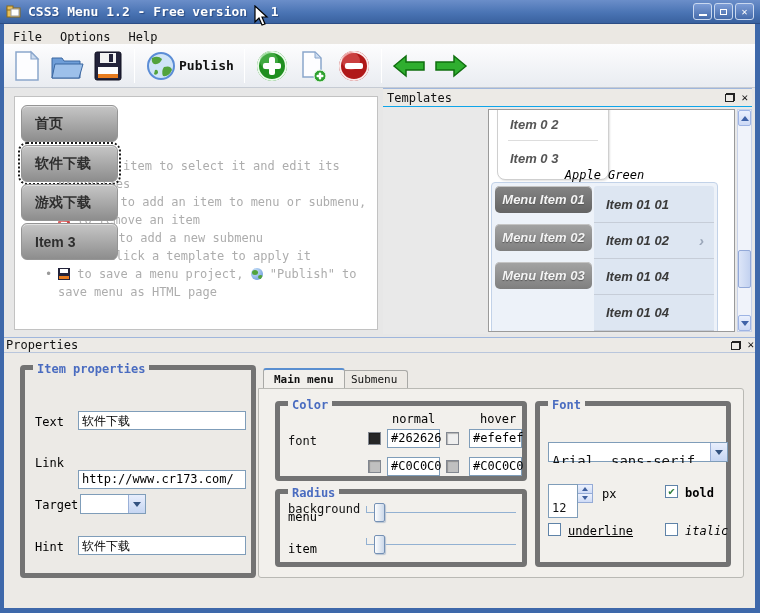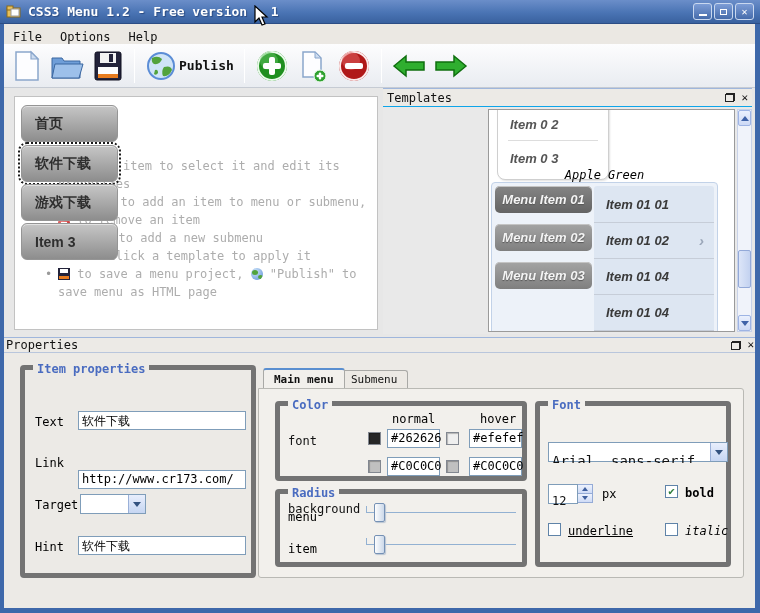--- a/index.html
+++ b/index.html
@@ -121,21 +121,21 @@
   .colhead { position:absolute; font-size:12px; color:#000; }
   .cliplabel { position:absolute; left:8px; width:80px; white-space:nowrap; overflow:hidden; font-size:12px; }
 
   .slider { position:absolute; height:21px; }
   .slider .track { position:absolute; left:0; right:0; top:10px; height:1px; background:#93b1d2; }
   .slider .tick { position:absolute; left:0; top:4px; width:1px; height:7px; background:#93b1d2; }
   .slider .handle { position:absolute; top:1px; width:11px; height:19px; border-radius:2px;
      background:linear-gradient(90deg,#fdfdfd,#ccd9ea); border:1px solid #7591b5; box-shadow:1px 1px 1px #b9c4d2; }
 
   .spin { position:absolute; display:flex; }
-  .spin .box { width:30px; height:19px; background:#fff; border:1px solid #7f9db9; font-size:12px; padding:9px 3px; }
+  .spin .box { width:30px; height:19px; background:#fff; border:1px solid #7f9db9; font-size:12px; padding:16px 3px; }
   .spin .btns { width:15px; height:19px; border:1px solid #95abd6; border-left:none; display:flex; flex-direction:column; }
   .spin .sb { flex:1; background:linear-gradient(#edf2fd,#cfdbf6); display:flex; align-items:center; justify-content:center; }
   .spin .sb + .sb { border-top:1px solid #95abd6; }
   .mini-tri-up { width:0; height:0; border-left:3px solid transparent; border-right:3px solid transparent; border-bottom:4px solid #3f5f9e; }
   .mini-tri-down { width:0; height:0; border-left:3px solid transparent; border-right:3px solid transparent; border-top:4px solid #3f5f9e; }
 
   .cb { position:absolute; width:13px; height:13px; background:#fff; border:1px solid #5f83a8; display:flex; align-items:center; justify-content:center; font-size:11px; color:#2e7d3a; font-weight:bold; line-height:10px; }
   .cb-label { position:absolute; font-size:12px; color:#000; }
   .b-bold { font-weight:bold; }
   .b-under { text-decoration:underline; }

